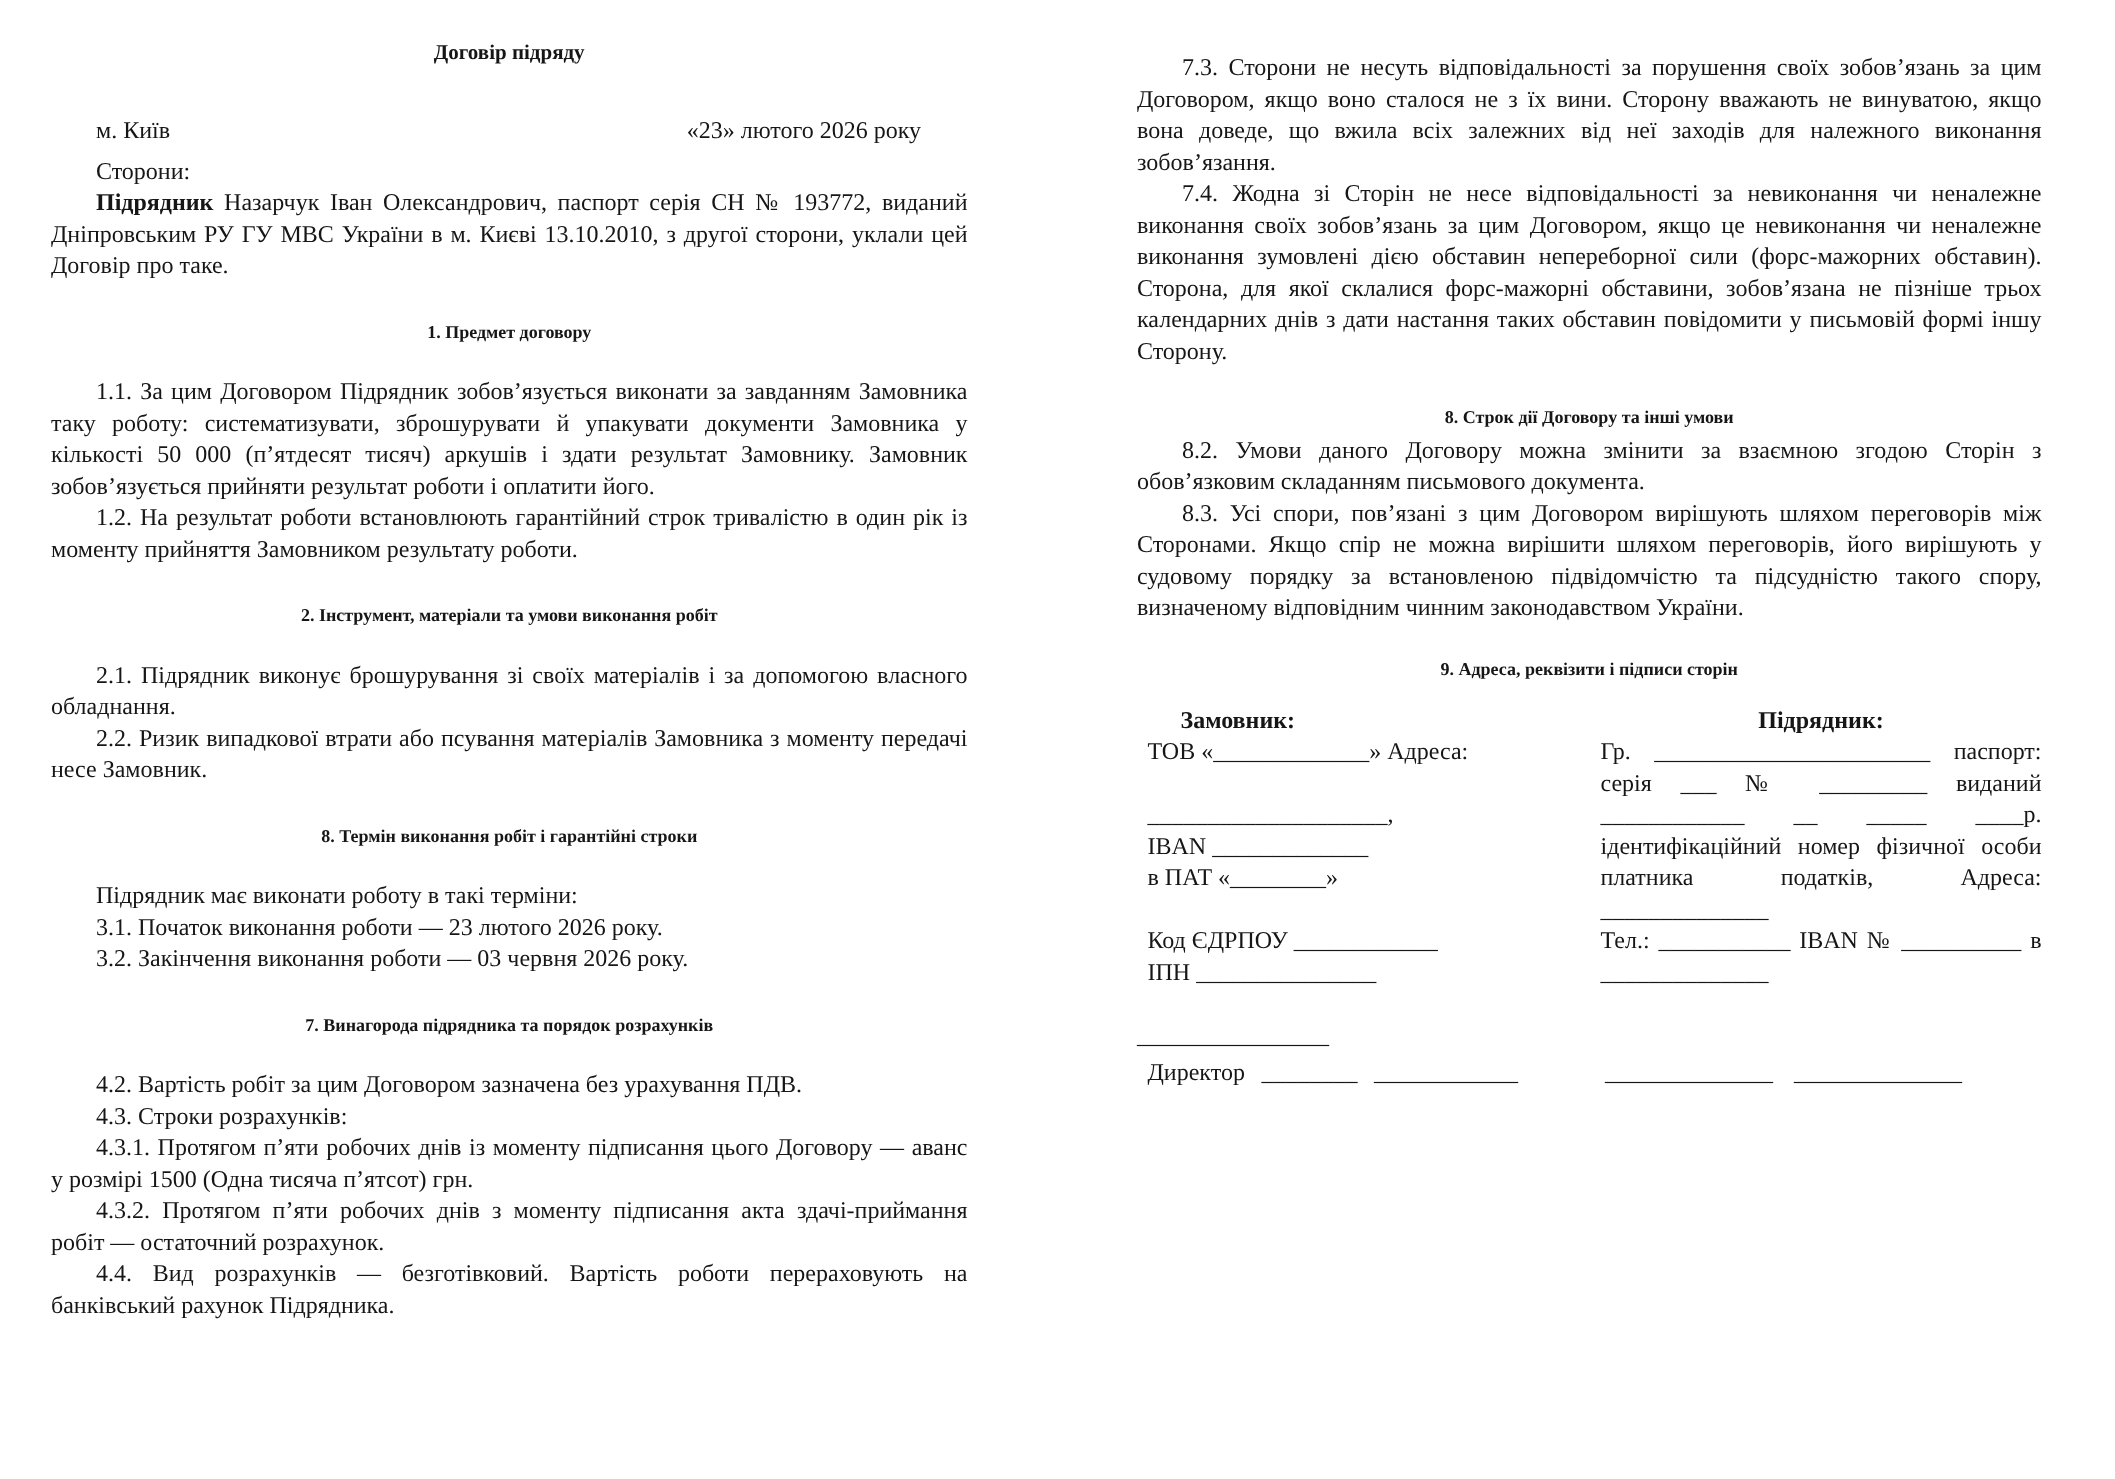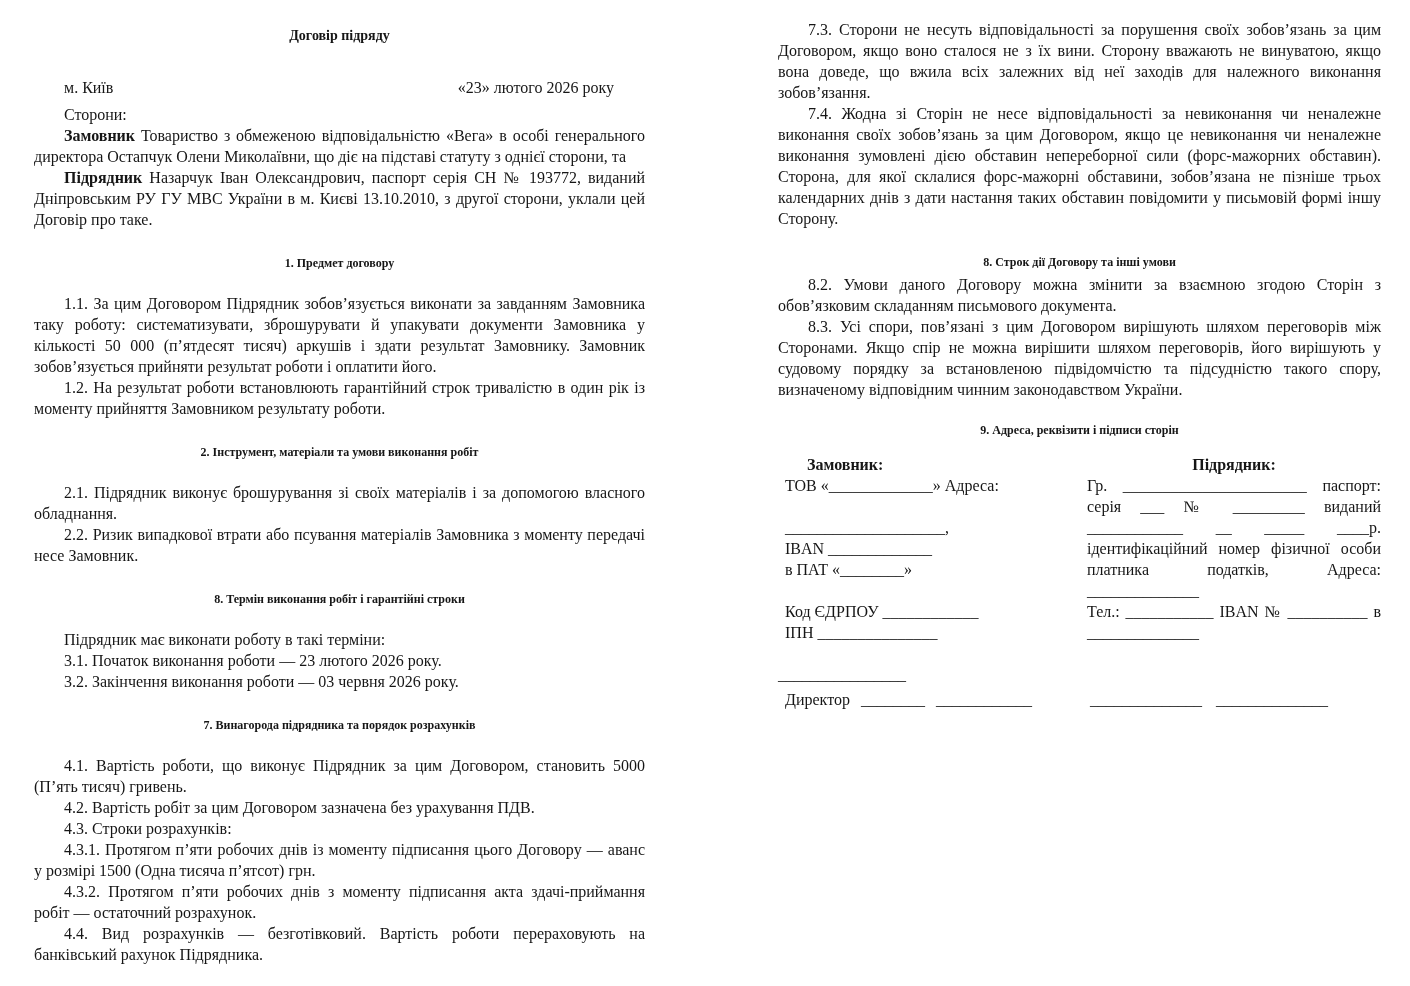--- a/index.html
+++ b/index.html
@@ -11,21 +11,21 @@
     color: #161616;
     overflow: hidden;
   }
   p, h1, h2 { margin: 0; padding: 0; font-size: inherit; }
   .page {
     position: absolute; top: 0;
     font-size: 16px; line-height: 21px;
     box-sizing: border-box;
   }
   #page1 { left: 34px;  width: 611px; padding-top: 26px; }
-  #page2 { left: 778px; width: 603px; padding-top: 19px; }
+  #page2 { left: 758px; width: 603px; padding-top: 35px; }
 
   .doc-title {
     text-align: center; font-weight: bold;
     font-size: 14px; line-height: 20px;
   }
   .city-date {
     display: flex; justify-content: space-between;
     padding: 0 31px 0 30px;
     margin-top: 31px;
   }
@@ -58,39 +58,37 @@
 <div class="page" id="page1">
   <div class="doc-title">Договір підряду</div>
 
   <div class="city-date">
     <span>м. Київ</span>
     <span>«23» лютого 2026 року</span>
   </div>
 
   <p class="p-noj parties-label">Сторони:</p>
 
-  <p class="p"><b>Замовник</b><span> Товариство з обмеженою відповідальністю «Вега» в особі генерального директора Остапчук Олени Миколаївни, що діє на підставі статуту з однієї сторони, та</span></p>
 
   <p class="p"><b>Підрядник</b><span> Назарчук Іван Олександрович, паспорт серія СН № 193772, виданий Дніпровським РУ ГУ МВС України в м. Києві 13.10.2010, з другої сторони, уклали цей Договір про таке.</span></p>
 
   <h2 class="heading">1. Предмет договору</h2>
   <p class="p">1.1. За цим Договором Підрядник зобов’язується виконати за завданням Замовника таку роботу: систематизувати, зброшурувати й упакувати документи Замовника у кількості 50 000 (п’ятдесят тисяч) аркушів і здати результат Замовнику. Замовник зобов’язується прийняти результат роботи і оплатити його.</p>
   <p class="p">1.2. На результат роботи встановлюють гарантійний строк тривалістю в один рік із моменту прийняття Замовником результату роботи.</p>
 
   <h2 class="heading">2. Інструмент, матеріали та умови виконання робіт</h2>
   <p class="p">2.1. Підрядник виконує брошурування зі своїх матеріалів і за допомогою власного обладнання.</p>
   <p class="p">2.2. Ризик випадкової втрати або псування матеріалів Замовника з моменту передачі несе Замовник.</p>
 
   <h2 class="heading">8. Термін виконання робіт і гарантійні строки</h2>
   <p class="p-noj">Підрядник має виконати роботу в такі терміни:</p>
   <p class="p-noj">3.1. Початок виконання роботи — 23 лютого 2026 року.</p>
   <p class="p-noj">3.2. Закінчення виконання роботи — 03 червня 2026 року.</p>
 
   <h2 class="heading">7. Винагорода підрядника та порядок розрахунків</h2>
-  <p class="p">4.1. Вартість роботи, що виконує Підрядник за цим Договором, становить 5000 (П’ять тисяч) гривень.</p>
   <p class="p">4.2. Вартість робіт за цим Договором зазначена без урахування ПДВ.</p>
   <p class="p-noj">4.3. Строки розрахунків:</p>
   <p class="p">4.3.1. Протягом п’яти робочих днів із моменту підписання цього Договору — аванс у розмірі 1500 (Одна тисяча п’ятсот) грн.</p>
   <p class="p">4.3.2. Протягом п’яти робочих днів з моменту підписання акта здачі-приймання робіт — остаточний розрахунок.</p>
   <p class="p">4.4. Вид розрахунків — безготівковий. Вартість роботи перераховують на банківський рахунок Підрядника.</p>
 </div>
 
 <div class="page" id="page2">
   <p class="p">7.3. Сторони не несуть відповідальності за порушення своїх зобов’язань за цим Договором, якщо воно сталося не з їх вини. Сторону вважають не винуватою, якщо вона доведе, що вжила всіх залежних від неї заходів для належного виконання зобов’язання.</p>
   <p class="p">7.4. Жодна зі Сторін не несе відповідальності за невиконання чи неналежне виконання своїх зобов’язань за цим Договором, якщо це невиконання чи неналежне виконання зумовлені дією обставин непереборної сили (форс-мажорних обставин). Сторона, для якої склалися форс-мажорні обставини, зобов’язана не пізніше трьох календарних днів з дати настання таких обставин повідомити у письмовій формі іншу Сторону.</p>

